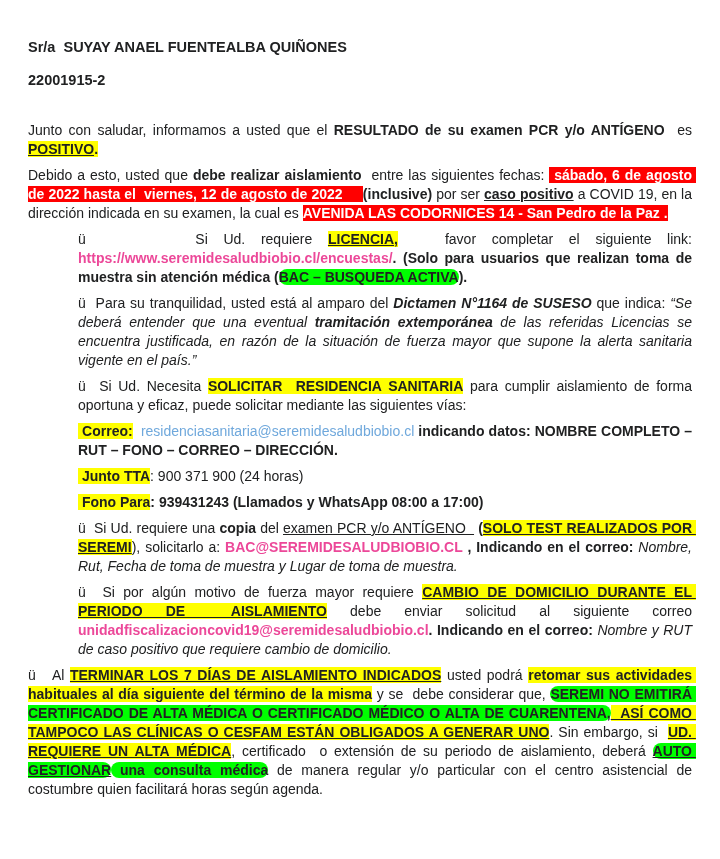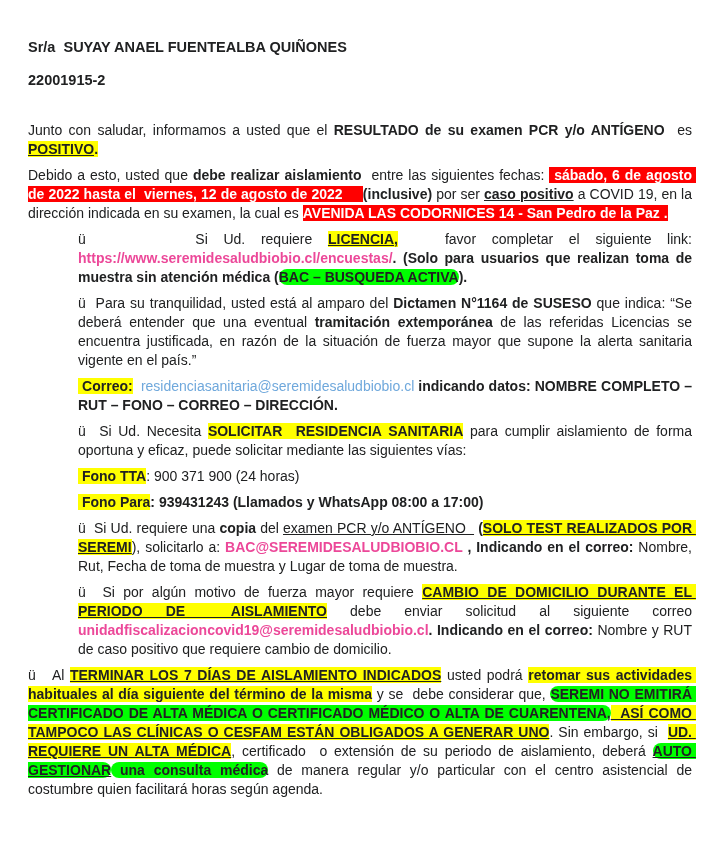--- a/index.html
+++ b/index.html
@@ -14,41 +14,41 @@
     white-space:pre-wrap;margin:0;
   }
   #recipient{margin-bottom:14px;}
   #folio{margin-bottom:31px;}
   p.para{
     font-size:14px;line-height:19px;margin:0 0 7px 0;
     text-align:justify;text-justify:inter-word;white-space:pre-wrap;
   }
   p.para.indent{margin-left:50px;}
   .b{font-weight:bold;}
-  .i{margin-top:44px;}
+  .i{font-style:italic;margin-top:44px;}
   .u{text-decoration:underline;}
   .hy{background:#ffff00;}
   .hg{background:#00ff00;border-radius:8px;}
   .hr{background:#ff0000;color:#ffffff;}
   .lb{color:#ec4899;}
   .ll{color:#6fa8dc;}
   a{text-decoration:none;cursor:pointer;}
 </style>
 </head>
 <body>
 
 <div class="page">
   <p class="hdr" id="recipient">Sr/a  SUYAY ANAEL FUENTEALBA QUIÑONES</p>
   <p class="hdr" id="folio">22001915-2</p>
   <div>
       <p class="para"><span>Junto con saludar, informamos a usted que el </span><span class="b">RESULTADO de su examen PCR y/o ANTÍGENO</span><span>  es </span><span class="b u hy">POSITIVO</span><span class="b hy">.</span></p>
       <p class="para"><span>Debido a esto, usted que </span><span class="b">debe realizar aislamiento</span><span>  entre las siguientes fechas: </span><span class="b hr"> sábado, 6 de agosto de 2022 hasta el  viernes, 12 de agosto de 2022     </span><span class="b">(inclusive)</span><span> por ser </span><span class="b u">caso positivo</span><span> a COVID 19, en la dirección indicada en su examen, la cual es </span><span class="b hr">AVENIDA LAS CODORNICES 14 - San Pedro de la Paz .</span></p>
       <p class="para indent"><span>ü       Si Ud. requiere </span><span class="b u hy">LICENCIA</span><span class="b hy">,</span><span>   favor completar el siguiente link: </span><a class="lb b">https://www.seremidesaludbiobio.cl/encuestas/</a><span class="b">. </span><span class="b">(Solo para usuarios que realizan toma de muestra sin atención médica (</span><span class="b hg">BAC – BUSQUEDA ACTIVA</span><span class="b">).</span></p>
       <p class="para indent"><span>ü  Para su tranquilidad, usted está al amparo del </span><span class="b i">Dictamen N°1164 de SUSESO</span><span> que indica: </span><span class="i">“Se deberá entender que una eventual </span><span class="b i">tramitación extemporánea</span><span class="i"> de las referidas Licencias se encuentra justificada, en razón de la situación de fuerza mayor que supone la alerta sanitaria vigente en el país.”</span></p>
+      <p class="para indent"><span>ü  Si Ud. Necesita </span><span class="b hy">SOLICITAR  RESIDENCIA SANITARIA</span><span> para cumplir aislamiento de forma oportuna y eficaz, puede solicitar mediante las siguientes vías:</span></p>
       <p class="para indent"><span class="b hy"> Correo:</span><span>  </span><a class="ll">residenciasanitaria@seremidesaludbiobio.cl</a><span> </span><span class="b">indicando datos: NOMBRE COMPLETO – RUT – FONO – CORREO – DIRECCIÓN.</span></p>
-      <p class="para indent"><span>ü  Si Ud. Necesita </span><span class="b hy">SOLICITAR  RESIDENCIA SANITARIA</span><span> para cumplir aislamiento de forma oportuna y eficaz, puede solicitar mediante las siguientes vías:</span></p>
-      <p class="para indent"><span class="b hy"> Fono TTA</span><span>: 900 371 900 (24 horas)</span></p>
+      <p class="para indent"><span class="b hy"> Junto TTA</span><span>: 900 371 900 (24 horas)</span></p>
       <p class="para indent"><span class="b hy"> Fono Para</span><span class="b">: </span><span class="b">939431243 (Llamados y WhatsApp 08:00 a 17:00)</span></p>
       <p class="para indent"><span>ü  Si Ud. requiere una </span><span class="b">copia</span><span> del </span><span class="u">examen PCR y/o ANTÍGENO  </span><span class="b"> (</span><span class="b u hy">SOLO TEST REALIZADOS POR SEREMI</span><span>), solicitarlo a: </span><a class="lb b">BAC@SEREMIDESALUDBIOBIO.CL</a><span class="b"> , </span><span class="b">Indicando en el correo:</span><span> </span><span class="i">Nombre, Rut, Fecha de toma de muestra y Lugar de toma de muestra.</span></p>
       <p class="para indent"><span>ü  Si por algún motivo de fuerza mayor requiere </span><span class="b u hy">CAMBIO DE DOMICILIO DURANTE EL PERIODO DE  AISLAMIENTO</span><span> debe enviar solicitud al siguiente correo </span><a class="lb b">unidadfiscalizacioncovid19@seremidesaludbiobio.cl</a><span class="b">. </span><span class="b">Indicando en el correo:</span><span> </span><span class="i">Nombre y RUT de caso positivo que requiere cambio de domicilio.</span></p>
       <p class="para"><span>ü   Al </span><span class="b u hy">TERMINAR LOS 7 DÍAS DE AISLAMIENTO INDICADOS</span><span> usted podrá </span><span class="b hy">retomar sus actividades habituales al día siguiente del término de la misma</span><span> y se  debe considerar que, </span><span class="b hg">SEREMI NO EMITIRÁ CERTIFICADO DE ALTA MÉDICA O CERTIFICADO MÉDICO O ALTA DE CUARENTENA,</span><span class="b u hy">  ASÍ COMO TAMPOCO LAS CLÍNICAS O CESFAM ESTÁN OBLIGADOS A GENERAR UNO</span><span>. Sin embargo, si  </span><span class="b u hy">UD. REQUIERE UN ALTA MÉDICA</span><span>, certificado  o extensión de su periodo de aislamiento, deberá </span><span class="b u hg">AUTO GESTIONAR</span><span class="b hg"> una consulta médica</span><span> de manera regular y/o particular con el centro asistencial de costumbre quien facilitará horas según agenda.</span></p>
     </div>
 </div>
 
 </body></html>

